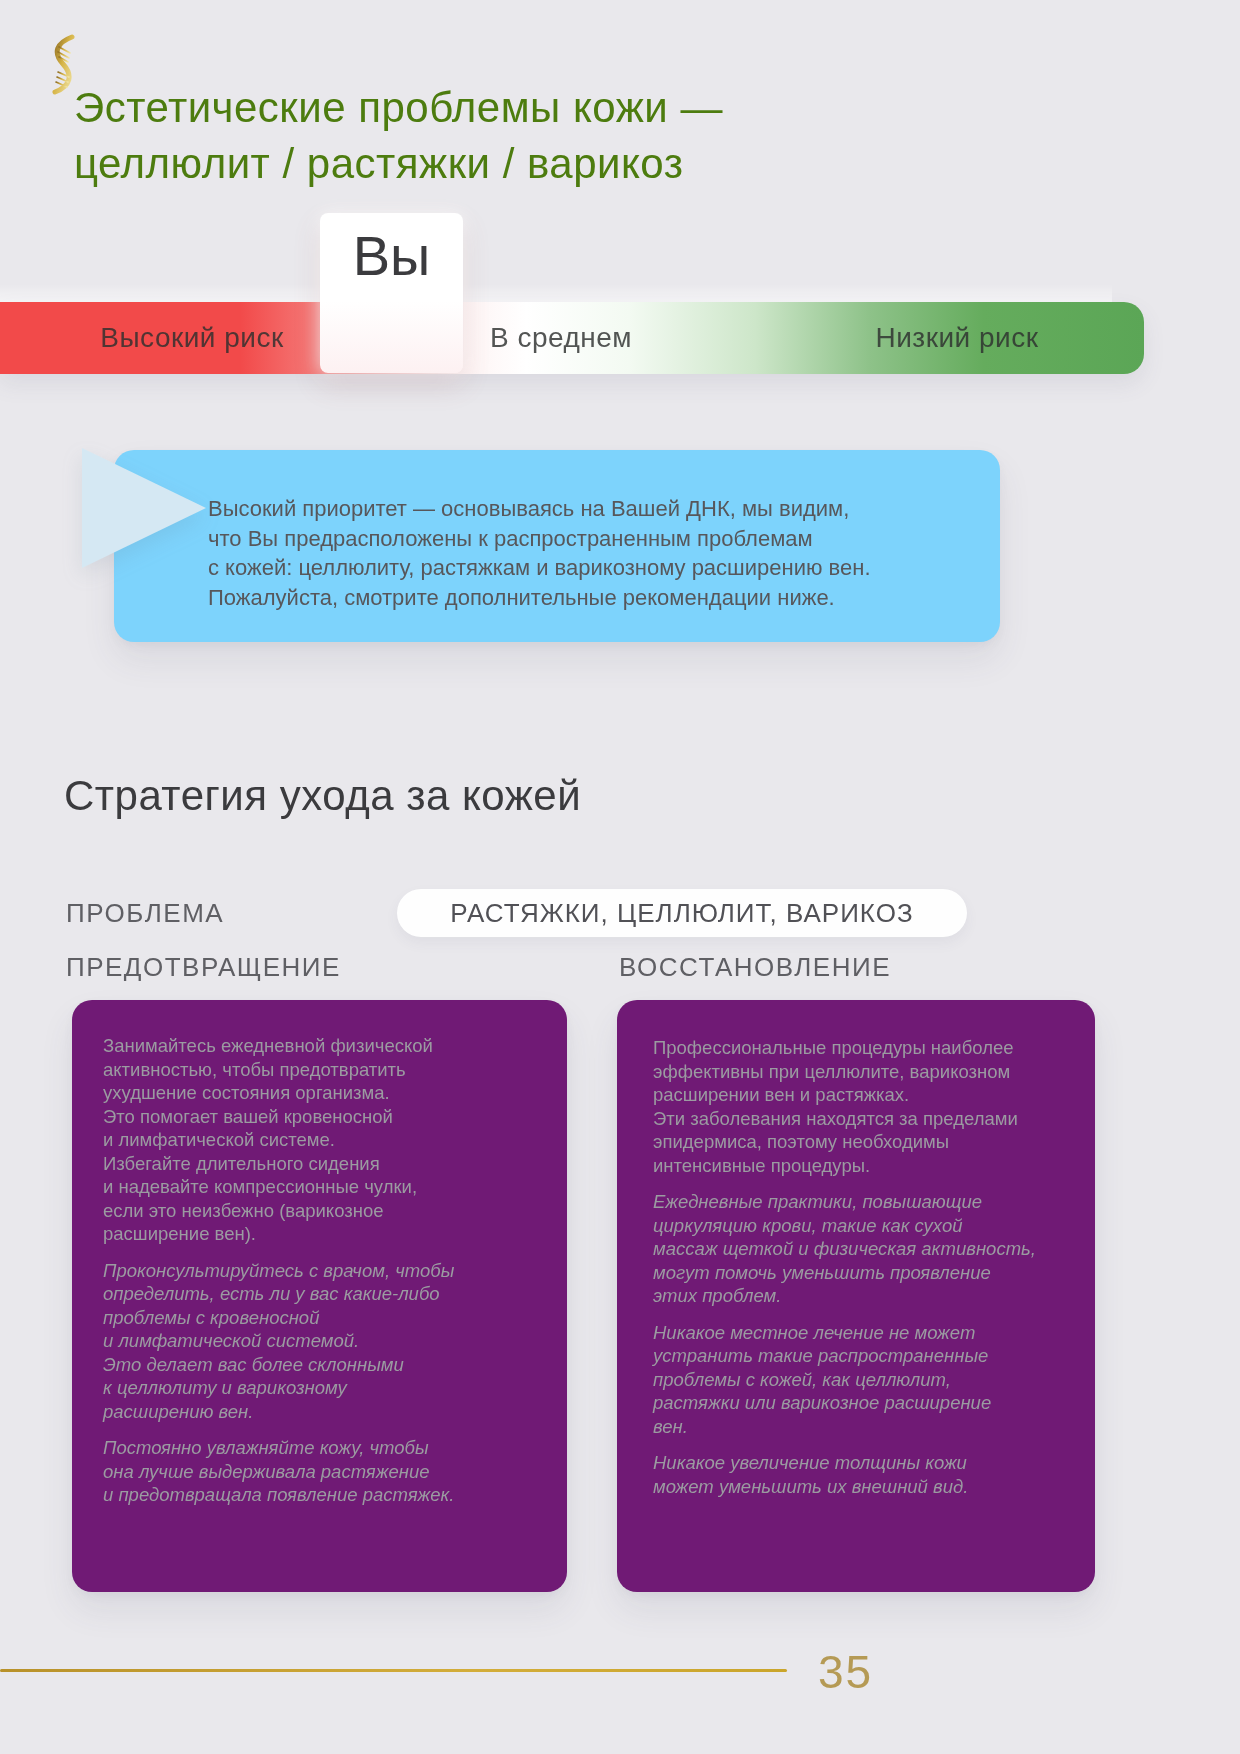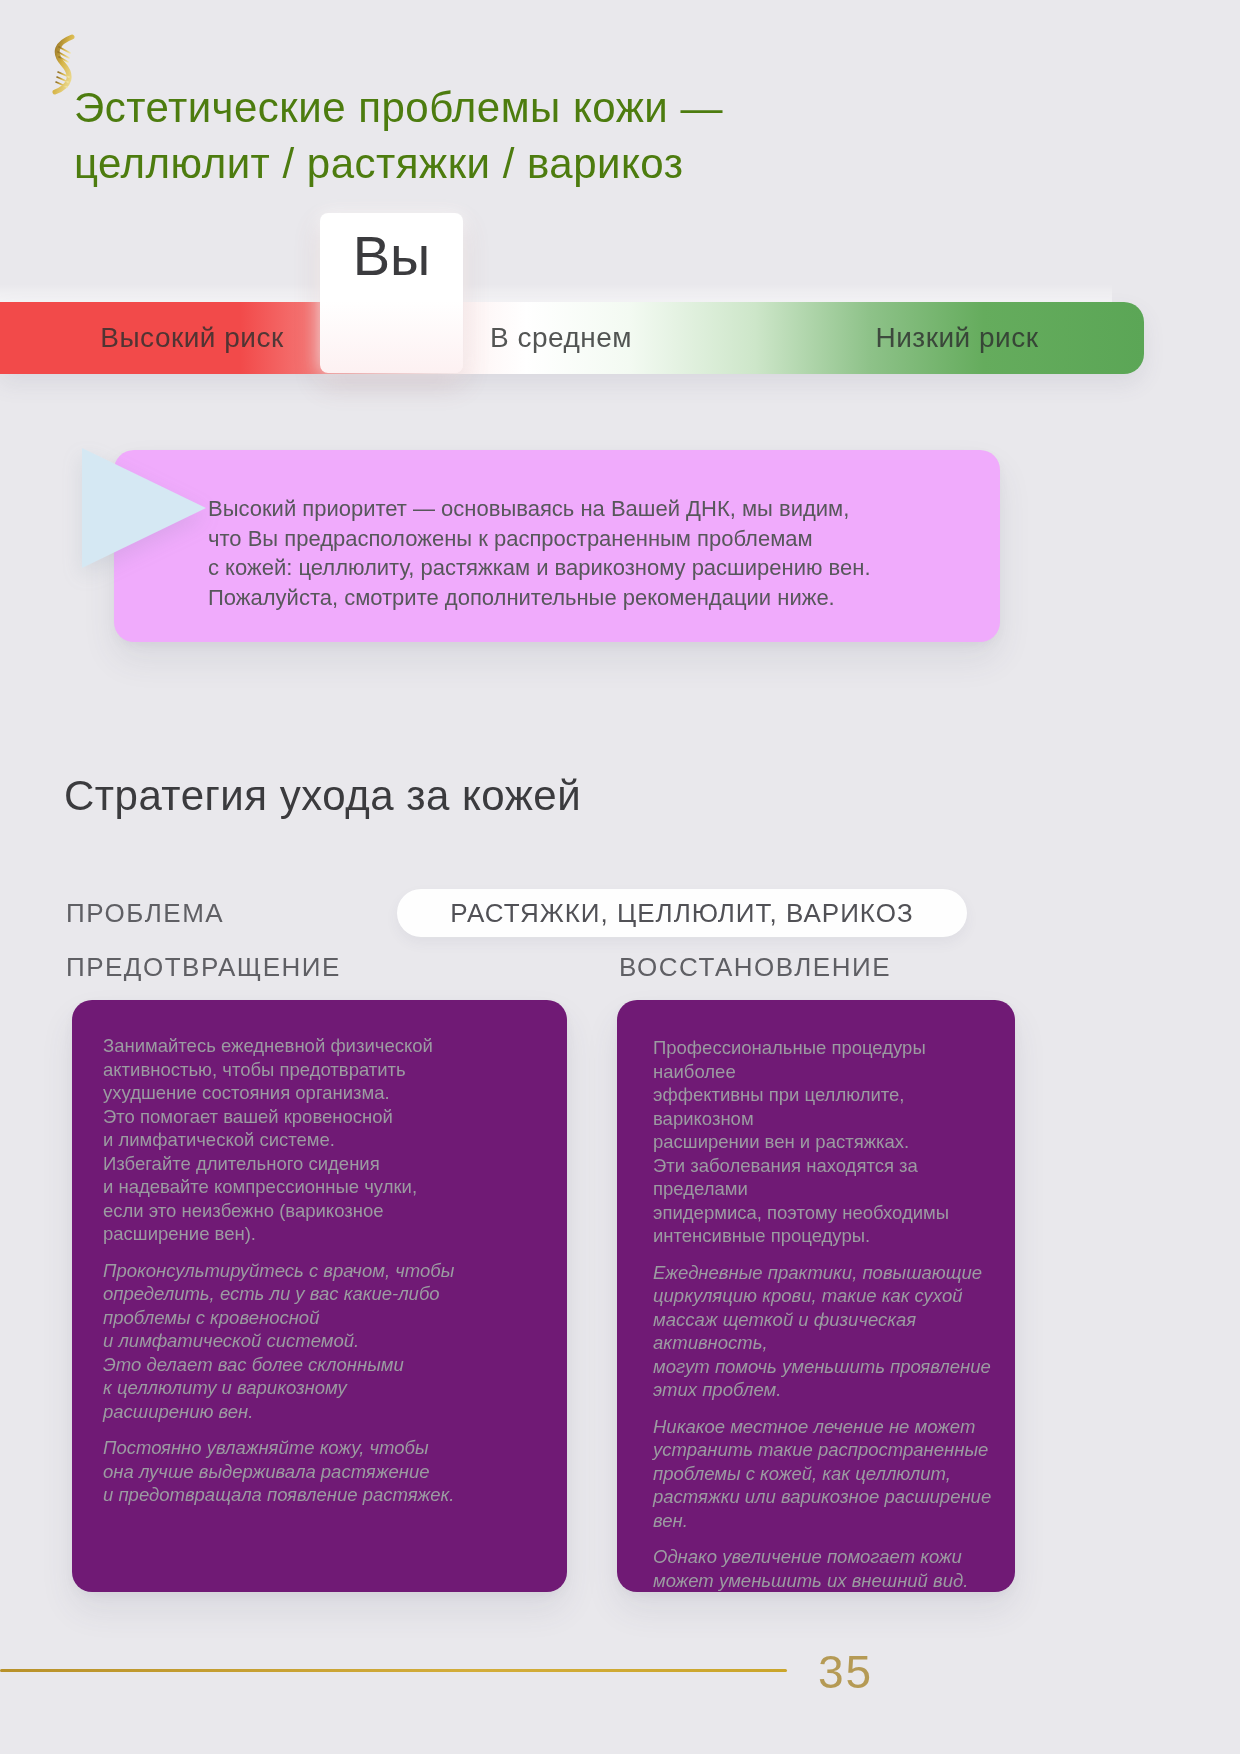--- a/index.html
+++ b/index.html
@@ -29,39 +29,39 @@
   .lvl-low{left:957px;}
   .marker{left:320px;top:213px;width:143px;height:160px;border-radius:8px;z-index:3;
     background:linear-gradient(180deg,#ffffff 0%,#ffffff 55%,#fdf1f2 100%);
     box-shadow:0 12px 28px rgba(150,90,95,0.16), 0 0 18px rgba(255,255,255,0.8);
     text-align:center;}
   .marker-label{display:block;margin-top:10px;font-size:56px;font-weight:200;color:#3b3b3e;}
   
   .callout-tri{left:80px;top:446px;width:128px;height:124px;z-index:2;
     filter:drop-shadow(0 8px 10px rgba(100,120,140,0.15));}
   .callout-card{left:114px;top:450px;width:886px;height:192px;border-radius:20px;
-    background:#f0abfc;
+    background:#7dd3fc;
     box-shadow:0 18px 34px rgba(70,70,105,0.09), 0 4px 10px rgba(70,70,105,0.05);}
   .callout-text{position:absolute;left:94px;top:44px;right:34px;
     font-size:22px;line-height:29.5px;font-weight:300;color:#57575b;white-space:pre-line;}
   
   .section-heading{left:64px;top:772px;font-size:42px;font-weight:200;color:#3b3b3e;letter-spacing:0.5px;}
   .label-caps{font-size:26px;font-weight:300;color:#5f5f64;letter-spacing:1.5px;white-space:nowrap;}
   .problem-label{left:66px;top:898px;}
   .problem-pill{left:397px;top:889px;width:570px;height:48px;border-radius:24px;background:#fefefe;
     box-shadow:0 6px 14px rgba(70,70,105,0.06);
     display:flex;align-items:center;justify-content:center;}
   .problem-pill span{font-size:26px;font-weight:300;color:#515156;letter-spacing:1px;white-space:nowrap;}
   .hdr-prevention{left:66px;top:952px;}
   .hdr-restoration{left:619px;top:952px;}
   .card{top:1000px;height:592px;border-radius:20px;background:#701a75;
     box-shadow:0 18px 34px rgba(70,70,105,0.09), 0 4px 10px rgba(70,70,105,0.05);
     box-sizing:border-box;}
   .card-left{left:72px;width:495px;padding:34px 30px 0 31px;}
-  .card-right{left:617px;width:398px;padding:36px 6px 16px 36px;}
+  .card-right{left:617px;width:478px;padding:36px 6px 16px 36px;}
   .card p{margin:0 0 0 0;font-size:18.5px;line-height:23.5px;font-weight:300;
     color:#9b9ba1;white-space:pre-line;}
   .card p + p{margin-top:13px;font-style:italic;}
   
   .footer-line{left:0;top:1669px;width:787px;height:3px;border-radius:2px;
     background:linear-gradient(90deg,#b8912a,#d3ad3a 60%,#caa52b);}
   .page-number{left:818px;top:1645px;font-size:46px;font-weight:200;color:#b59a55;letter-spacing:2px;}
 </style>
 </head>
 <body>
@@ -155,18 +155,18 @@
   <p>Ежедневные практики, повышающие
 циркуляцию крови, такие как сухой
 массаж щеткой и физическая активность,
 могут помочь уменьшить проявление
 этих проблем.</p>
   <p>Никакое местное лечение не может
 устранить такие распространенные
 проблемы с кожей, как целлюлит,
 растяжки или варикозное расширение
 вен.</p>
-  <p>Однако увеличение помогает кожи
+  <p>Никакое увеличение толщины кожи
 может уменьшить их внешний вид.</p>
 </div>
 
 <div class="abs footer-line"></div>
 <div class="abs page-number">35</div>
 
 </body></html>

